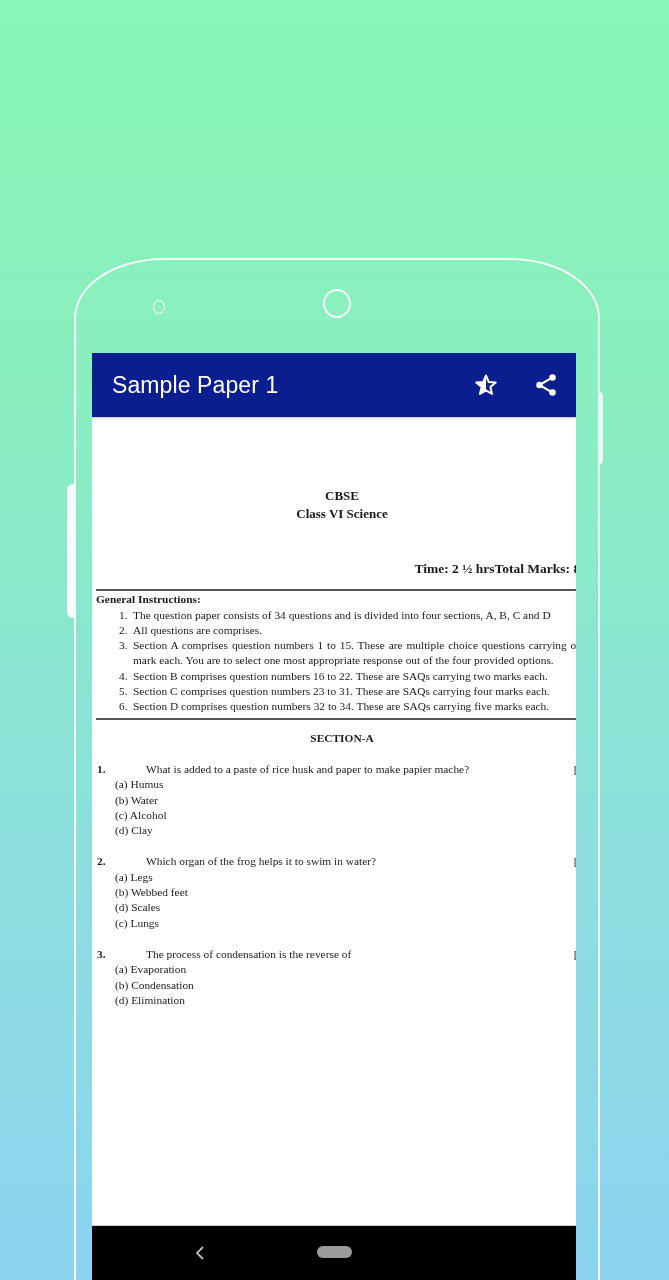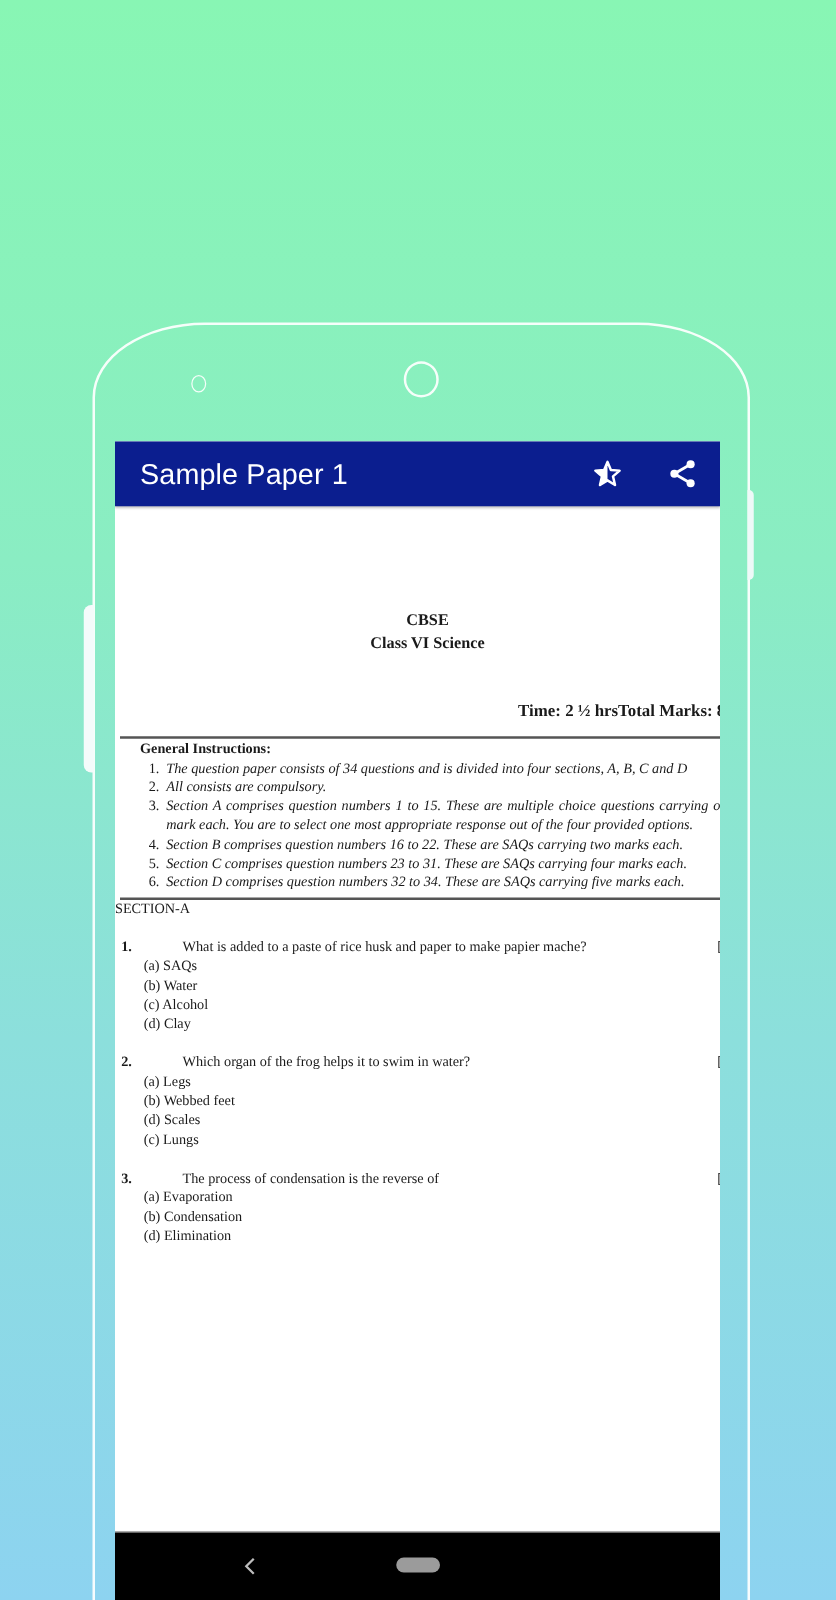--- a/index.html
+++ b/index.html
@@ -56,21 +56,21 @@
     .screen {
       position: absolute;
       left: 92px; top: 353px;
       width: 484px; height: 927px;
       background: #ffffff;
       overflow: hidden;
     }
     .app-bar {
       position: absolute;
       left: 0; top: 0;
-      width: 484px; height: 52px;
+      width: 484px; height: 64px;
       background: #0B1E8F;
       display: flex; align-items: center;
       box-shadow: 0 1px 2px rgba(0,0,0,0.25);
       z-index: 2;
     }
     .app-title {
       color: #ffffff;
       font-family: "Liberation Sans", sans-serif;
       font-size: 23px;
       font-weight: 400;
@@ -109,40 +109,42 @@
       font-size: 13.5px;
       margin-top: 38px;
       padding: 0 5px;
     }
     .rule {
       height: 2px; background: #555555;
       margin: 13px 4px 0 4px;
     }
     .gi-title {
       font-weight: bold;
-      padding-left: 20px;
+      padding-left: 4px;
       margin-top: 1px;
     }
     .gi-list {
       list-style: none;
       padding-left: 27px;
       padding-right: 5px;
     }
     .gi-list li {
       display: flex;
       text-align: justify;
     }
     .gi-list li .num { width: 14px; flex: none; }
-    .gi-list li .txt { flex: 1; font-style: italic; }
+    .gi-list li .txt { flex: 1; }
     .rule2 {
       height: 2px; background: #555555;
       margin: 3px 4px 0 4px;
     }
     .section-title {
-      font-weight: normal;
+      text-align: center;
+      font-weight: bold;
+      margin-top: 11px;
     }
     .question {
       margin-top: 16px;
       padding: 0 5px;
     }
     .q-line {
       display: flex;
     }
     .q-num { font-weight: bold; width: 18px; flex: none; }
     .q-text { flex: 1; margin-left: 31px; }
@@ -221,21 +223,21 @@
     <div class="rule"></div>
 
     <div class="gi-title">General Instructions:</div>
     <ol class="gi-list">
       <li>
           <span class="num">1.</span>
           <span class="txt">The question paper consists of 34 questions and is divided into four sections, A, B, C and D</span>
         </li>
       <li>
           <span class="num">2.</span>
-          <span class="txt">All consists are compulsory.</span>
+          <span class="txt">All questions are comprises.</span>
         </li>
       <li>
           <span class="num">3.</span>
           <span class="txt">Section A comprises question numbers 1 to 15. These are multiple choice questions carrying one mark each. You are to select one most appropriate response out of the four provided options.</span>
         </li>
       <li>
           <span class="num">4.</span>
           <span class="txt">Section B comprises question numbers 16 to 22. These are SAQs carrying two marks each.</span>
         </li>
       <li>
@@ -252,21 +254,21 @@
 
     <div class="section-title">SECTION-A</div>
 
     <div class="question">
       <div class="q-line">
         <span class="q-num">1.</span>
         <span class="q-text">What is added to a paste of rice husk and paper to make papier mache?</span>
         <span class="q-mark">[1]</span>
       </div>
       <ul class="options">
-        <li>(a) SAQs</li>
+        <li>(a) Humus</li>
         <li>(b) Water</li>
         <li>(c) Alcohol</li>
         <li>(d) Clay</li>
       </ul>
     </div>
 
     <div class="question">
       <div class="q-line">
         <span class="q-num">2.</span>
         <span class="q-text">Which organ of the frog helps it to swim in water?</span>

